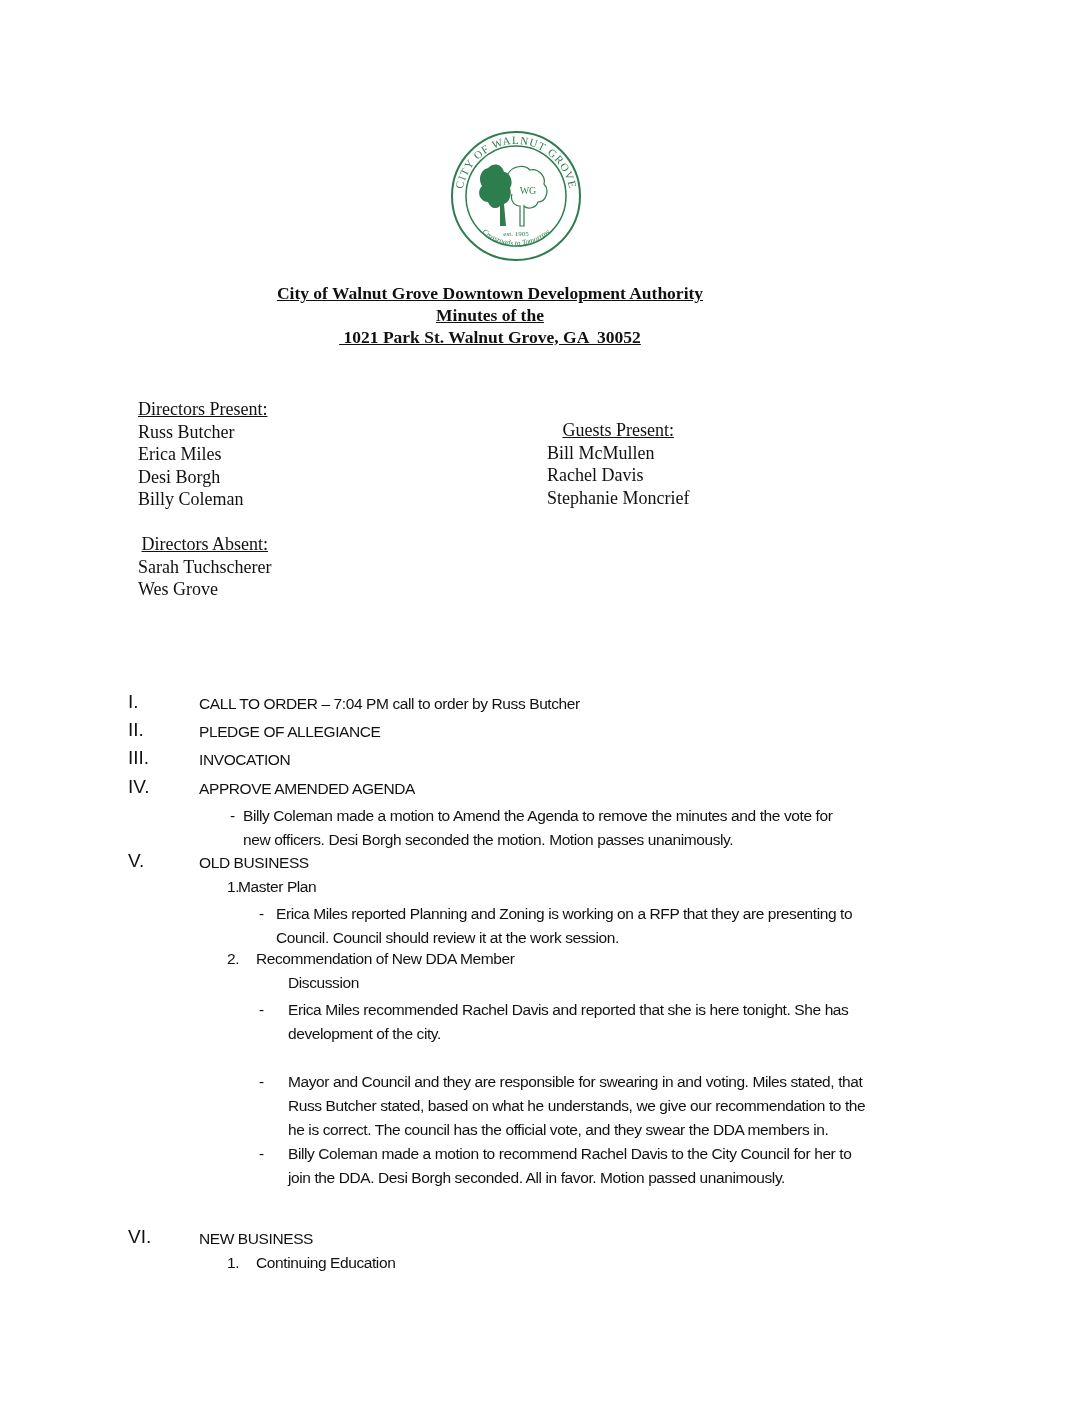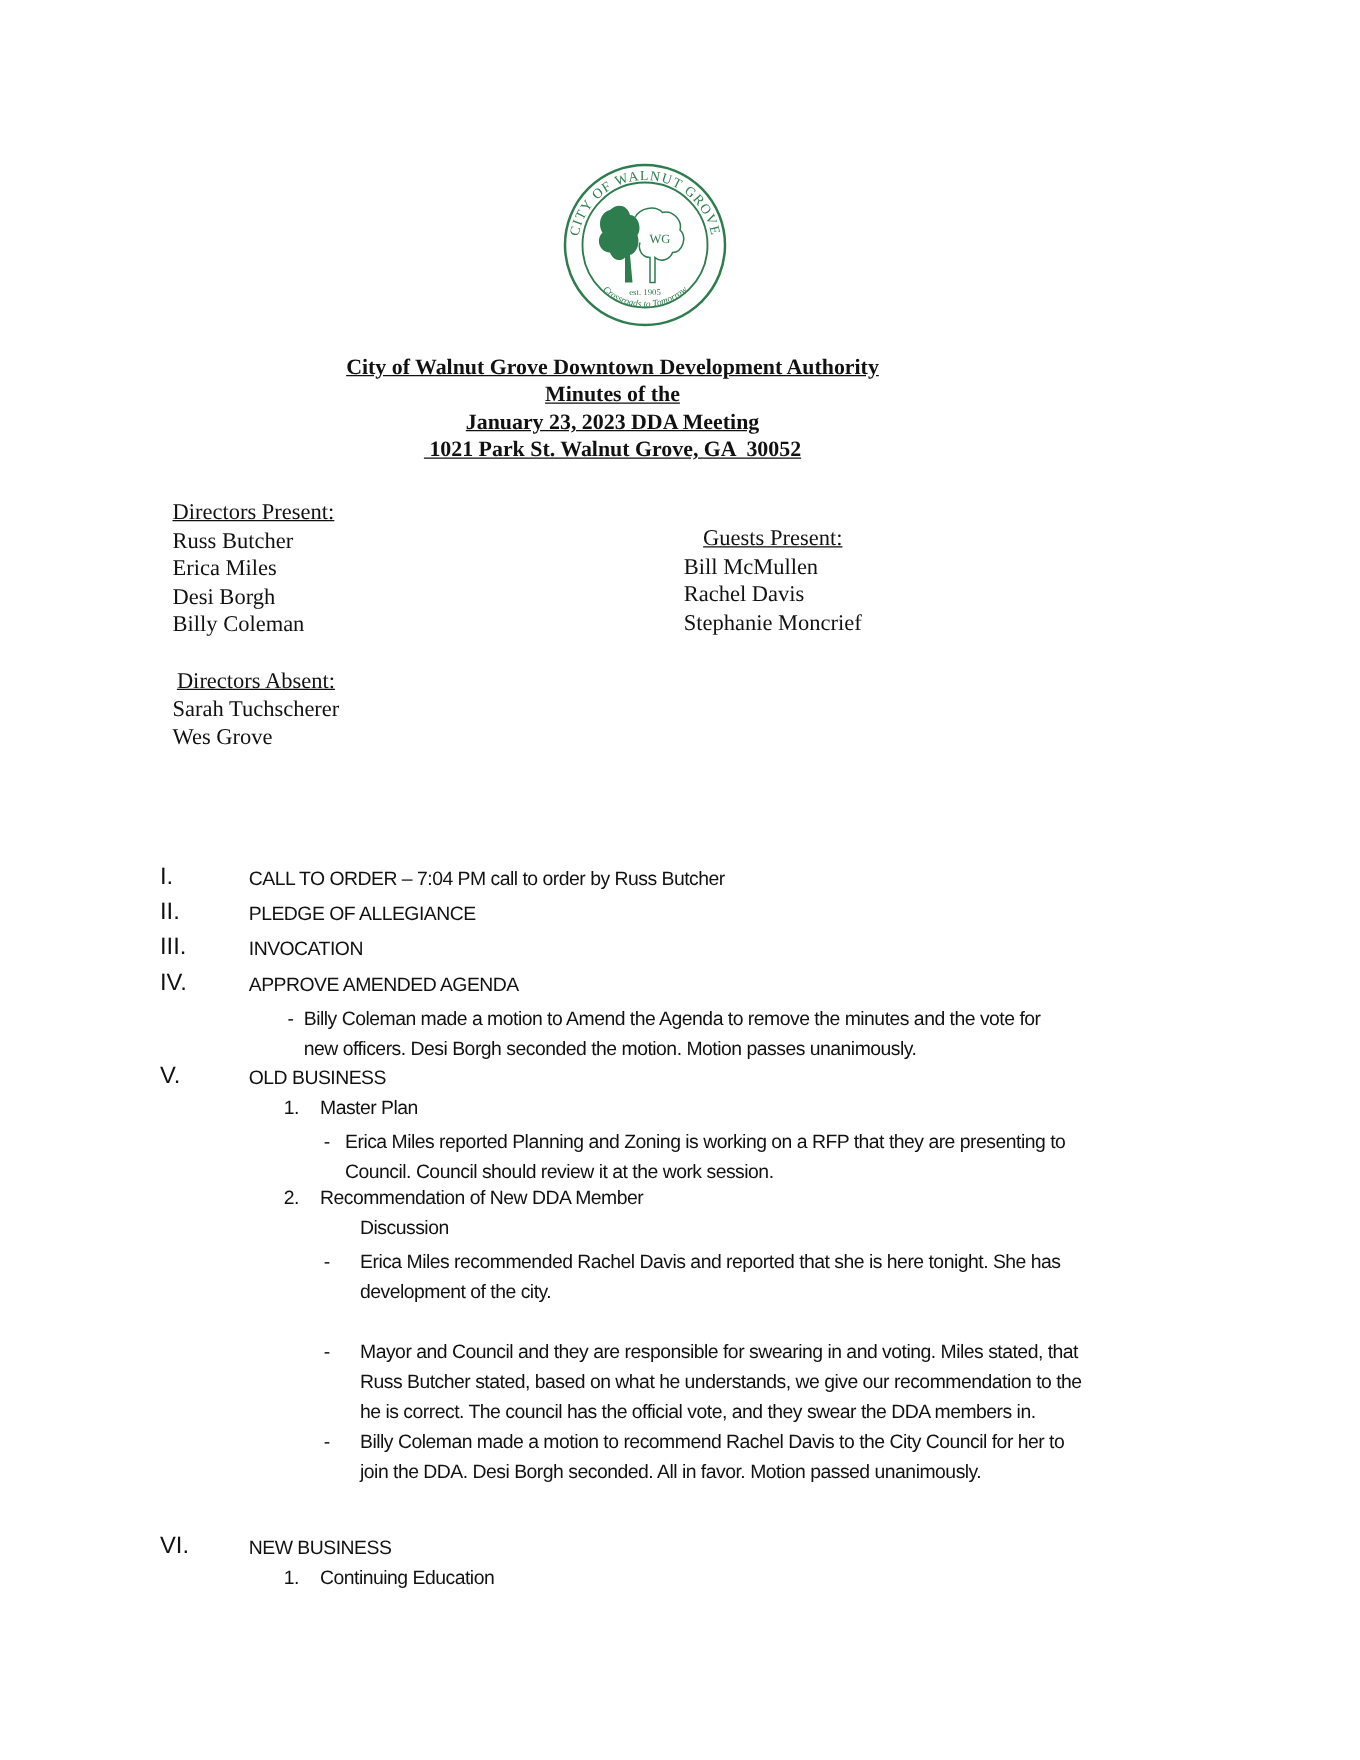--- a/index.html
+++ b/index.html
@@ -46,21 +46,20 @@
     <path d="M40 40 C 32 42, 30 52, 34 58 C 28 64, 32 74, 40 74 C 42 80, 48 82, 52 78 L 52 98 L 58 98 L 56 76 C 62 74, 64 66, 62 60 C 66 54, 62 44, 56 44 C 54 36, 46 34, 40 40 Z" fill="#2e7d4f"></path>
     <path d="M60 46 C 64 38, 76 36, 82 42 C 90 40, 98 48, 96 56 C 102 62, 98 74, 90 74 C 88 80, 80 82, 76 78 L 76 98 L 72 98 L 72 78 C 66 78, 62 72, 64 66" fill="none" stroke="#2e7d4f" stroke-width="1.2"></path>
   </g>
   <text x="80" y="66" font-family="Liberation Serif, serif" font-size="10" fill="#2e7d4f" text-anchor="middle">WG</text>
   <text x="68" y="108" font-family="Liberation Serif, serif" font-size="7" fill="#2e7d4f" text-anchor="middle">est. 1905</text>
 </svg>
 
 <div class="title-block">
   <div class="title-line">City of Walnut Grove Downtown Development Authority</div>
   <div class="title-line">Minutes of the</div>
-  <div class="title-line">January 23, 2023 DDA Meeting</div>
   <div class="title-line"> 1021 Park St. Walnut Grove, GA  30052</div>
 </div>
 
 <div class="col" id="directors-present">
   <div class="hdr">Directors Present:</div>
   <div>Russ Butcher</div>
   <div>Erica Miles</div>
   <div>Desi Borgh</div>
   <div>Billy Coleman</div>
 </div>
@@ -104,21 +103,21 @@
       <div>new officers. Desi Borgh seconded the motion. Motion passes unanimously.</div>
     </div>
   </div>
 
   <div class="row" style="margin-top:2px">
     <span class="roman" style="top:-4px">V.</span>
     <span class="ag-title">OLD BUSINESS</span>
   </div>
   <div class="row">
     <span class="num" style="left:227px">1.</span>
-    <span class="num" style="left:256px">Master Plan</span>
+    <span class="num" style="left:238px">Master Plan</span>
   </div>
   <div class="bullet-row" style="height:48px">
     <span class="dash" style="left:259px">-</span>
     <div class="btext" style="left:276px">
       <div>Erica Miles reported Planning and Zoning is working on a RFP that they are presenting to</div>
       <div>Council. Council should review it at the work session.</div>
     </div>
   </div>
   <div class="row">
     <span class="num" style="left:227px">2.</span>

